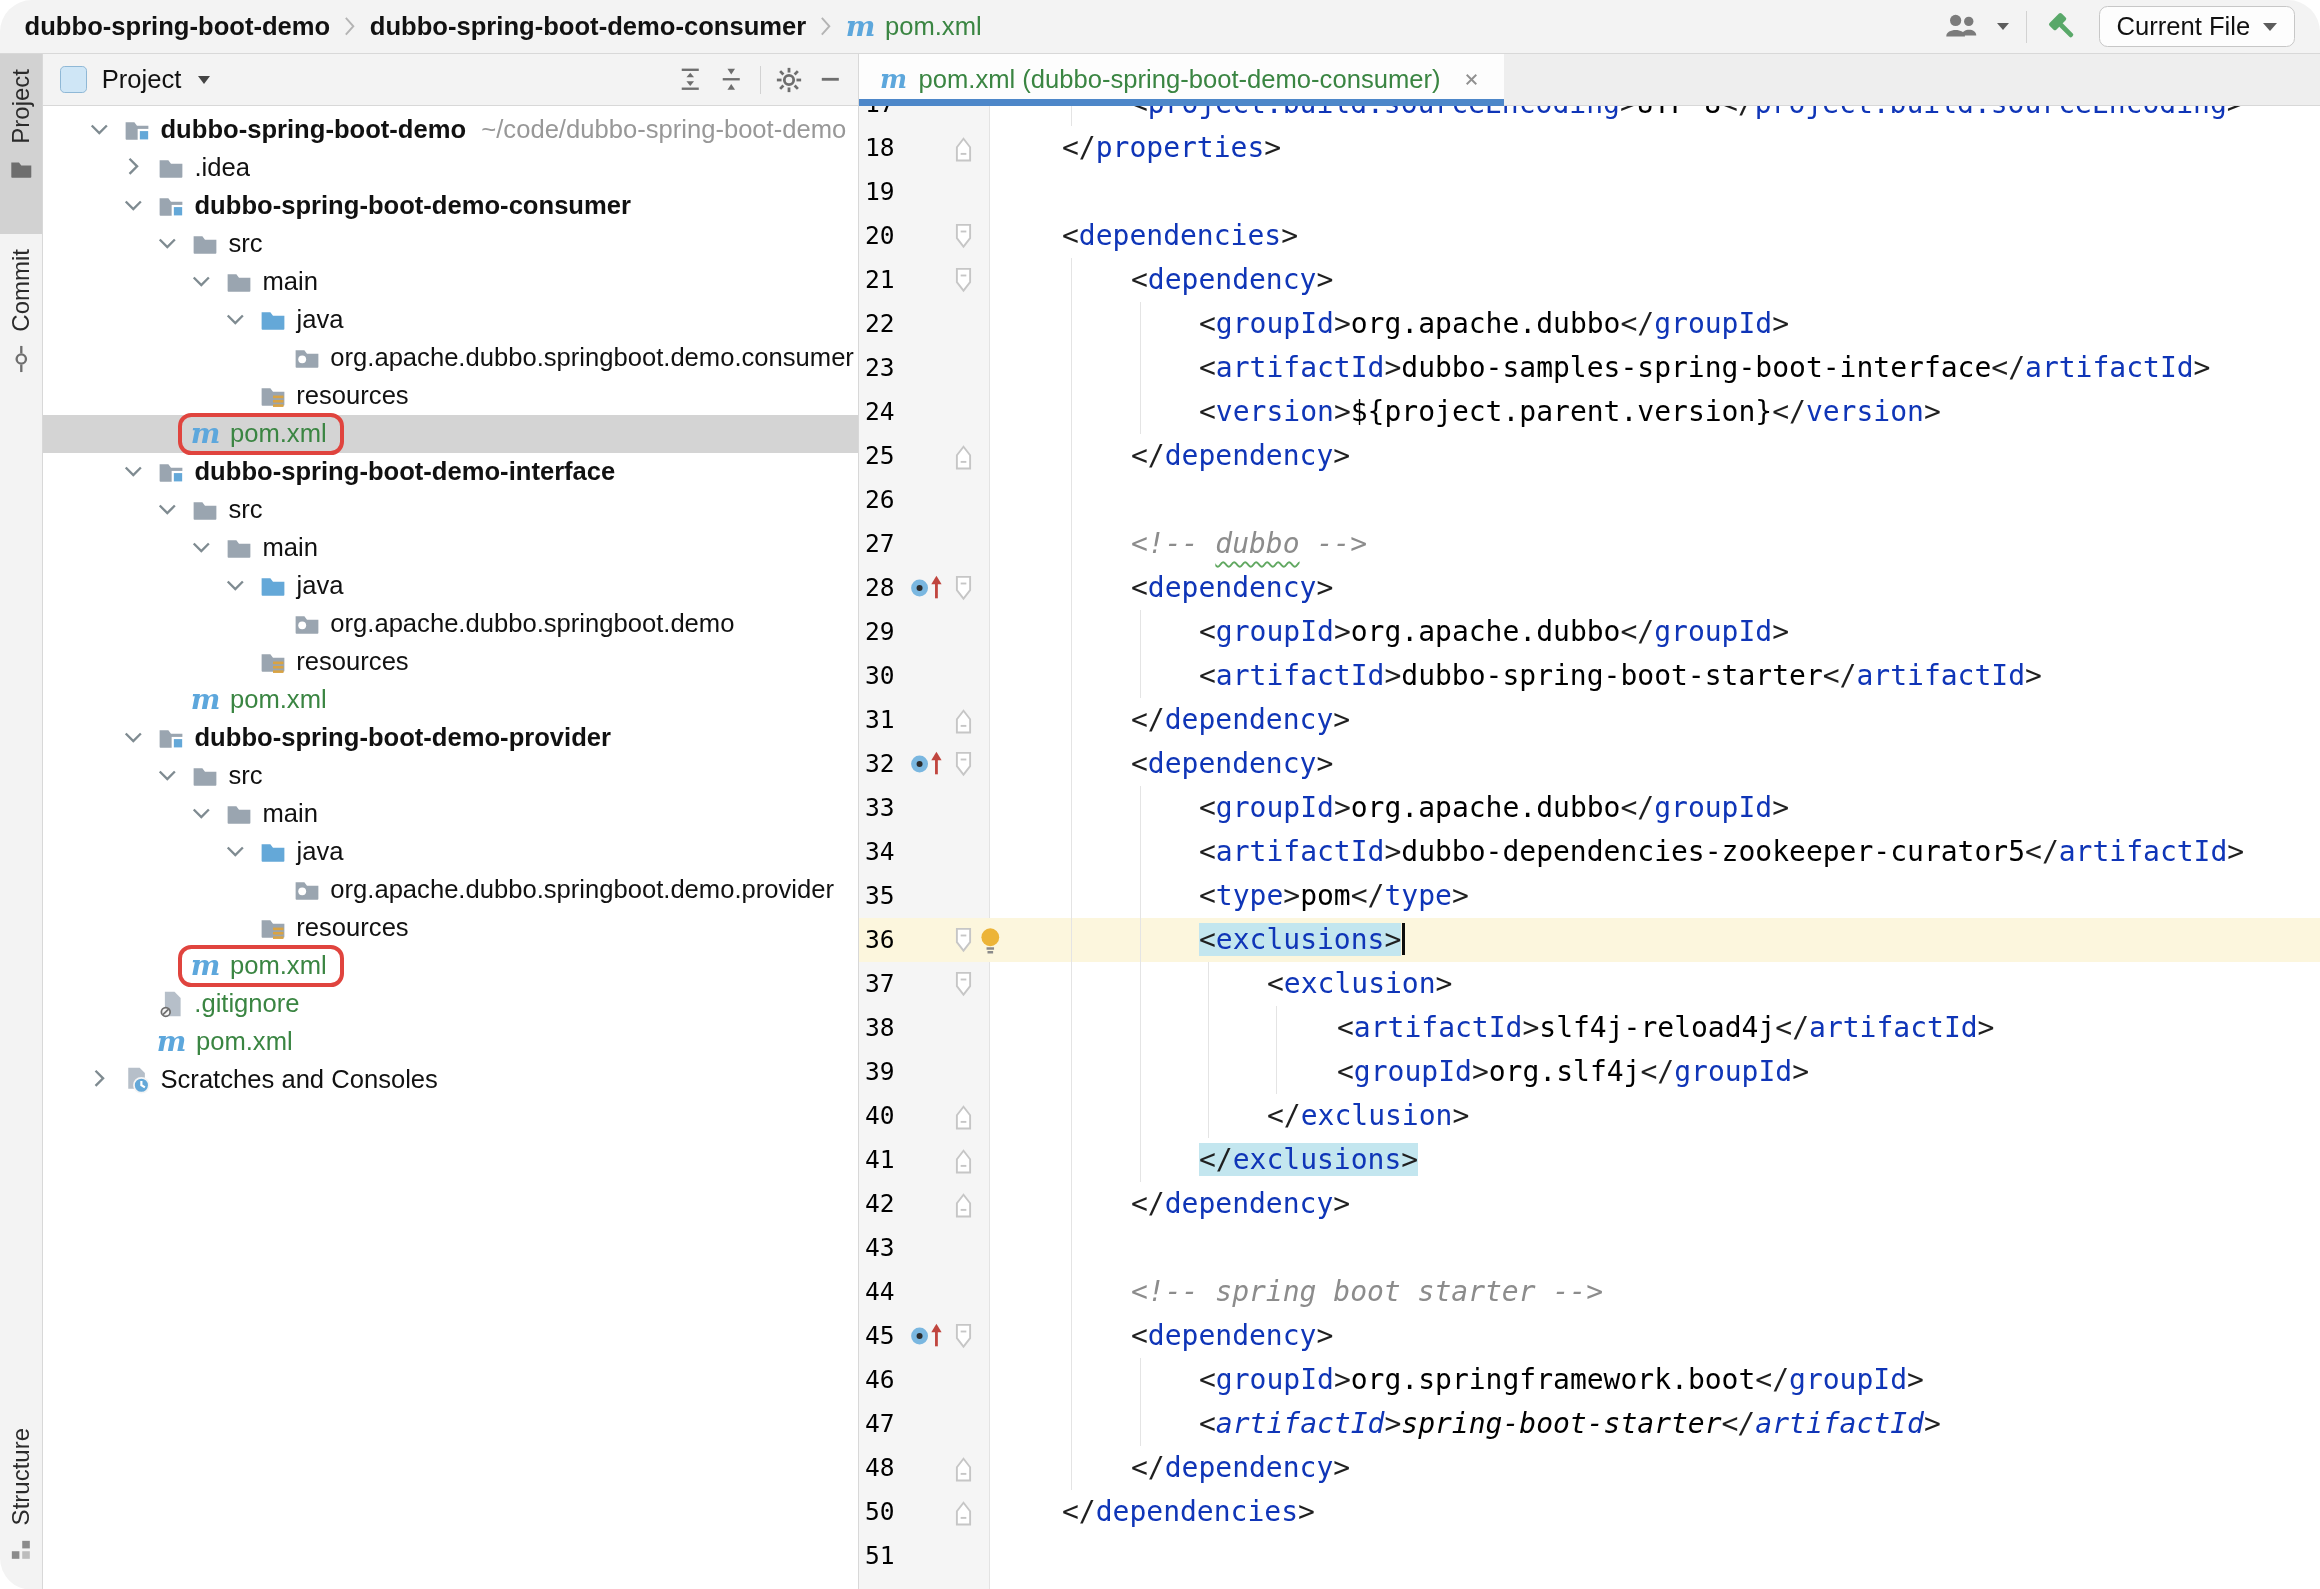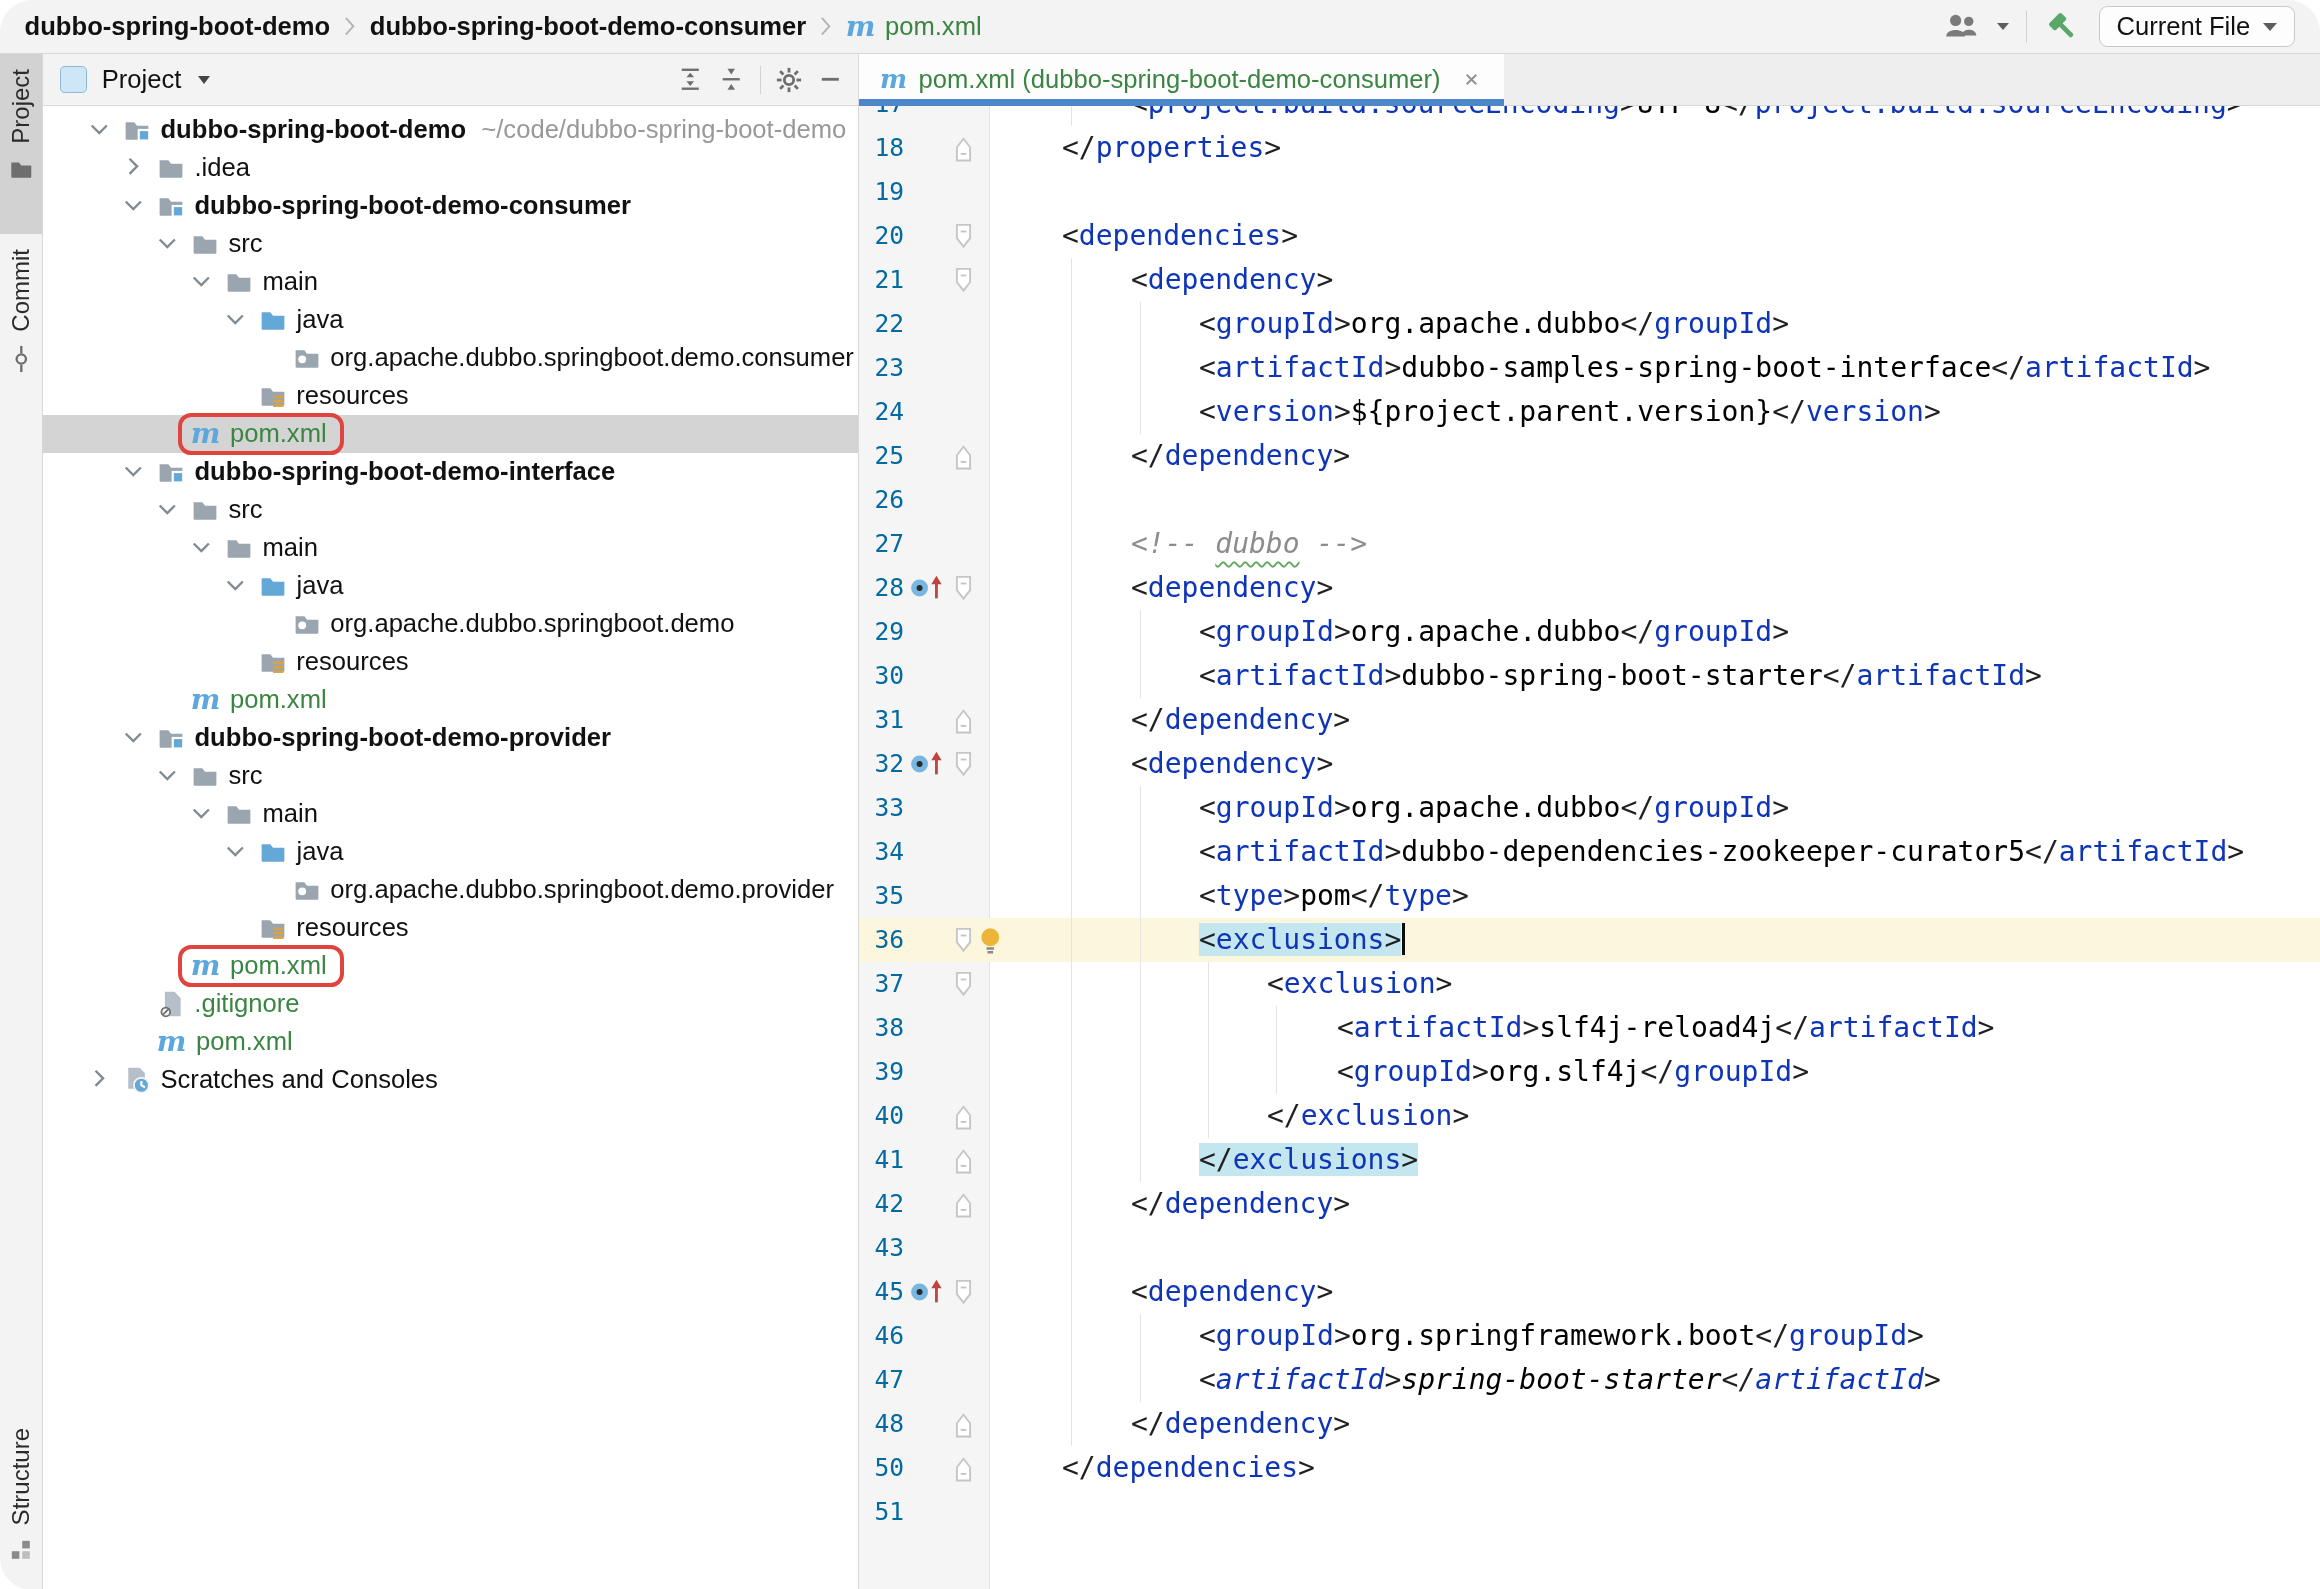--- a/index.html
+++ b/index.html
@@ -66,21 +66,21 @@
   .tab{background:#fdfdfd;display:flex;align-items:center;gap:11.4px;padding:0 21px;position:relative;}
   .tab .tab-title{font-size:25.6px;color:var(--green);}
   .tab .underline{position:absolute;left:0;right:0;bottom:-0.9px;height:6.6px;background:var(--accent);}
   .tab .close{display:flex;margin-left:7.6px;}
 
   .codewrap{flex:1;position:relative;overflow:hidden;background:#fff;}
   .gutterbg{position:absolute;left:0;top:0;bottom:0;width:130px;background:#f5f5f5;border-right:0.9px solid #e3e3e3;}
   .lines{position:relative;margin-top:-24px;}
   .cline{height:44px;position:relative;}
   .cline.current{background:#fcf6dd;}
-  .ln{position:absolute;left:0;top:0;width:45px;text-align:right;color:#0369a1;
+  .ln{position:absolute;left:6px;top:0;width:45px;text-align:left;color:#000000;
       font:24.6px/44px "DejaVu Sans Mono",monospace;}
   .gicon{position:absolute;left:49px;top:6.6px;display:flex;}
   .fold{position:absolute;left:93px;top:8.5px;display:flex;}
   .bulbic{position:absolute;left:119px;top:7.6px;display:flex;}
   .codetext{margin-left:135px;font:28px/44px "DejaVu Sans Mono",monospace;white-space:pre;position:relative;color:#000;}
   .guide{position:absolute;top:0;bottom:0;width:0.9px;background:#e4e4e4;}
   .tg{color:var(--tag);}
   .br{color:#1f1f1f;}
   .tx{color:#000;}
   .cm{color:#8c8c8c;font-style:italic;}
@@ -829,20 +829,25 @@
               </span>
               <div class="codetext" style="padding-left: 137px;"><span class="br">&lt;/</span><span class="tg">dependency</span><span class="br">&gt;</span></div>
             </div>
             <div class="cline">
               <div class="guide" style="left: 212px;"></div>
               <div class="ln">43</div>
               <div class="codetext" style="padding-left: 0px;"></div>
             </div>
             <div class="cline">
               <div class="guide" style="left: 212px;"></div>
+              <div class="ln">44</div>
+              <div class="codetext" style="padding-left: 137px;"><span class="cm">&lt;!-- spring boot starter --&gt;</span></div>
+            </div>
+            <div class="cline">
+              <div class="guide" style="left: 212px;"></div>
               <div class="ln">45</div>
               <span class="gicon">
                 <svg width="40" height="30" viewBox="0 0 42 32">
                   <circle cx="12" cy="16" r="9" fill="#7ab7e0"></circle>
                   <circle cx="12" cy="16" r="3.2" fill="#2b2b2b"></circle>
                   <line x1="30" y1="27" x2="30" y2="11" stroke="#c0453e" stroke-width="3"></line>
                   <path d="M30 3 l-5.5 9 h11 z" fill="#c0453e"></path>
                 </svg>
               </span>
               <span class="fold">

